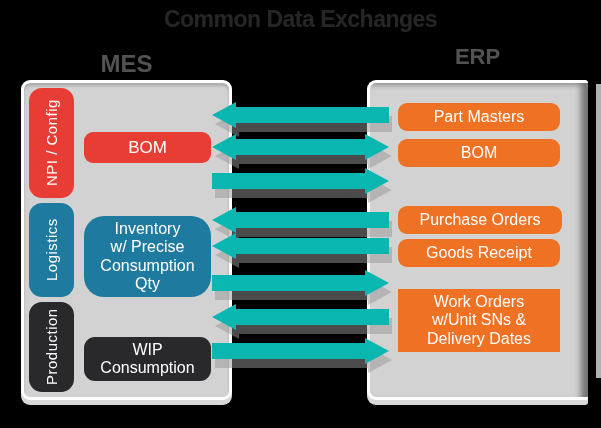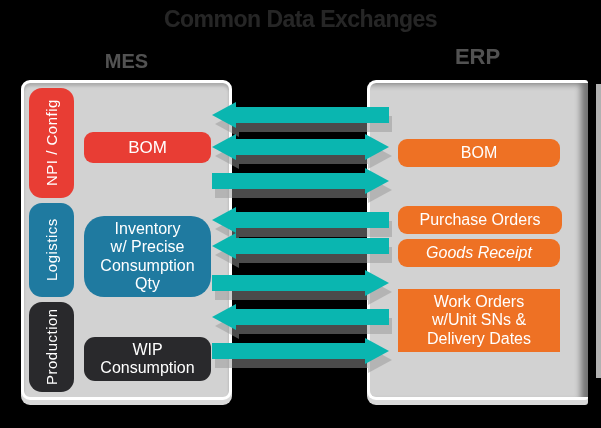--- a/index.html
+++ b/index.html
@@ -18,21 +18,21 @@
   }
   .ghost-title{
     position:absolute;left:0;top:6px;width:601px;text-align:center;
     font-size:23px;font-weight:900;letter-spacing:-0.5px;
     color:rgba(255,255,255,0.15);
   }
   .ghost-label{
     position:absolute;text-align:center;font-weight:800;
     color:rgba(255,255,255,0.32);
   }
-  #mes-label{left:21px;width:211px;top:50px;font-size:20px;}
+  #mes-label{left:21px;width:211px;top:50px;font-size:24px;}
   #erp-label{left:367px;width:221px;top:44px;font-size:22px;}
 
   .panel{
     position:absolute;top:80px;height:314px;background:var(--panel);
     border:3px solid #fff;border-radius:9px;
   }
   #left-panel{
     left:21px;width:205px;
     box-shadow:0 5px 0 rgba(255,255,255,0.85), inset 0 3px 3px rgba(0,0,0,0.18);
   }
@@ -66,21 +66,21 @@
   #pill-production{left:5px;top:219px;width:45px;height:90px;}
   #pill-bom{left:60px;top:49px;width:127px;height:31px;font-size:17px;}
   #pill-process{left:60px;top:84px;width:127px;height:30px;}
   #pill-inventory{left:60px;top:133px;width:127px;height:81px;border-radius:20px;}
   #pill-wip{left:60px;top:254px;width:127px;height:44px;border-radius:11px;}
 
   
   #pill-part-masters{left:28px;top:20px;width:162px;height:28px;}
   #pill-bom2{left:28px;top:56px;width:162px;height:28px;}
   #pill-purchase{left:28px;top:123px;width:164px;height:28px;}
-  #pill-goods{left:28px;top:156px;width:162px;height:28px;font-style:italic;}
+  #pill-goods{left:28px;top:156px;width:162px;height:28px;}
   #pill-work-orders{left:28px;top:206px;width:162px;height:63px;border-radius:0;}
 
   .arrow{
     position:absolute;left:212px;width:177px;height:26px;
     display:flex;align-items:center;
     filter:drop-shadow(3px 9px 0 rgba(150,150,150,0.5));
     z-index:5;
   }
   .head{width:0;height:0;border-top:13px solid transparent;border-bottom:13px solid transparent;flex:0 0 auto;}
   .head-left{border-right:24px solid var(--teal);}
@@ -103,20 +103,21 @@
   <div class="pill red" id="pill-bom">BOM</div>
   <div class="pill blue" id="pill-inventory">Inventory
 w/ Precise
 Consumption
 Qty</div>
   <div class="pill dark" id="pill-wip">WIP
 Consumption</div>
 </div>
 
 <div class="panel" id="right-panel">
+  <div class="pill orange" id="pill-part-masters">Part Masters</div>
   <div class="pill orange" id="pill-bom2">BOM</div>
   <div class="pill orange" id="pill-purchase">Purchase Orders</div>
   <div class="pill orange" id="pill-goods">Goods Receipt</div>
   <div class="pill orange" id="pill-work-orders">Work Orders
 w/Unit SNs &amp;
 Delivery Dates</div>
 </div>
 
 <div class="edge-strip"></div>
 

